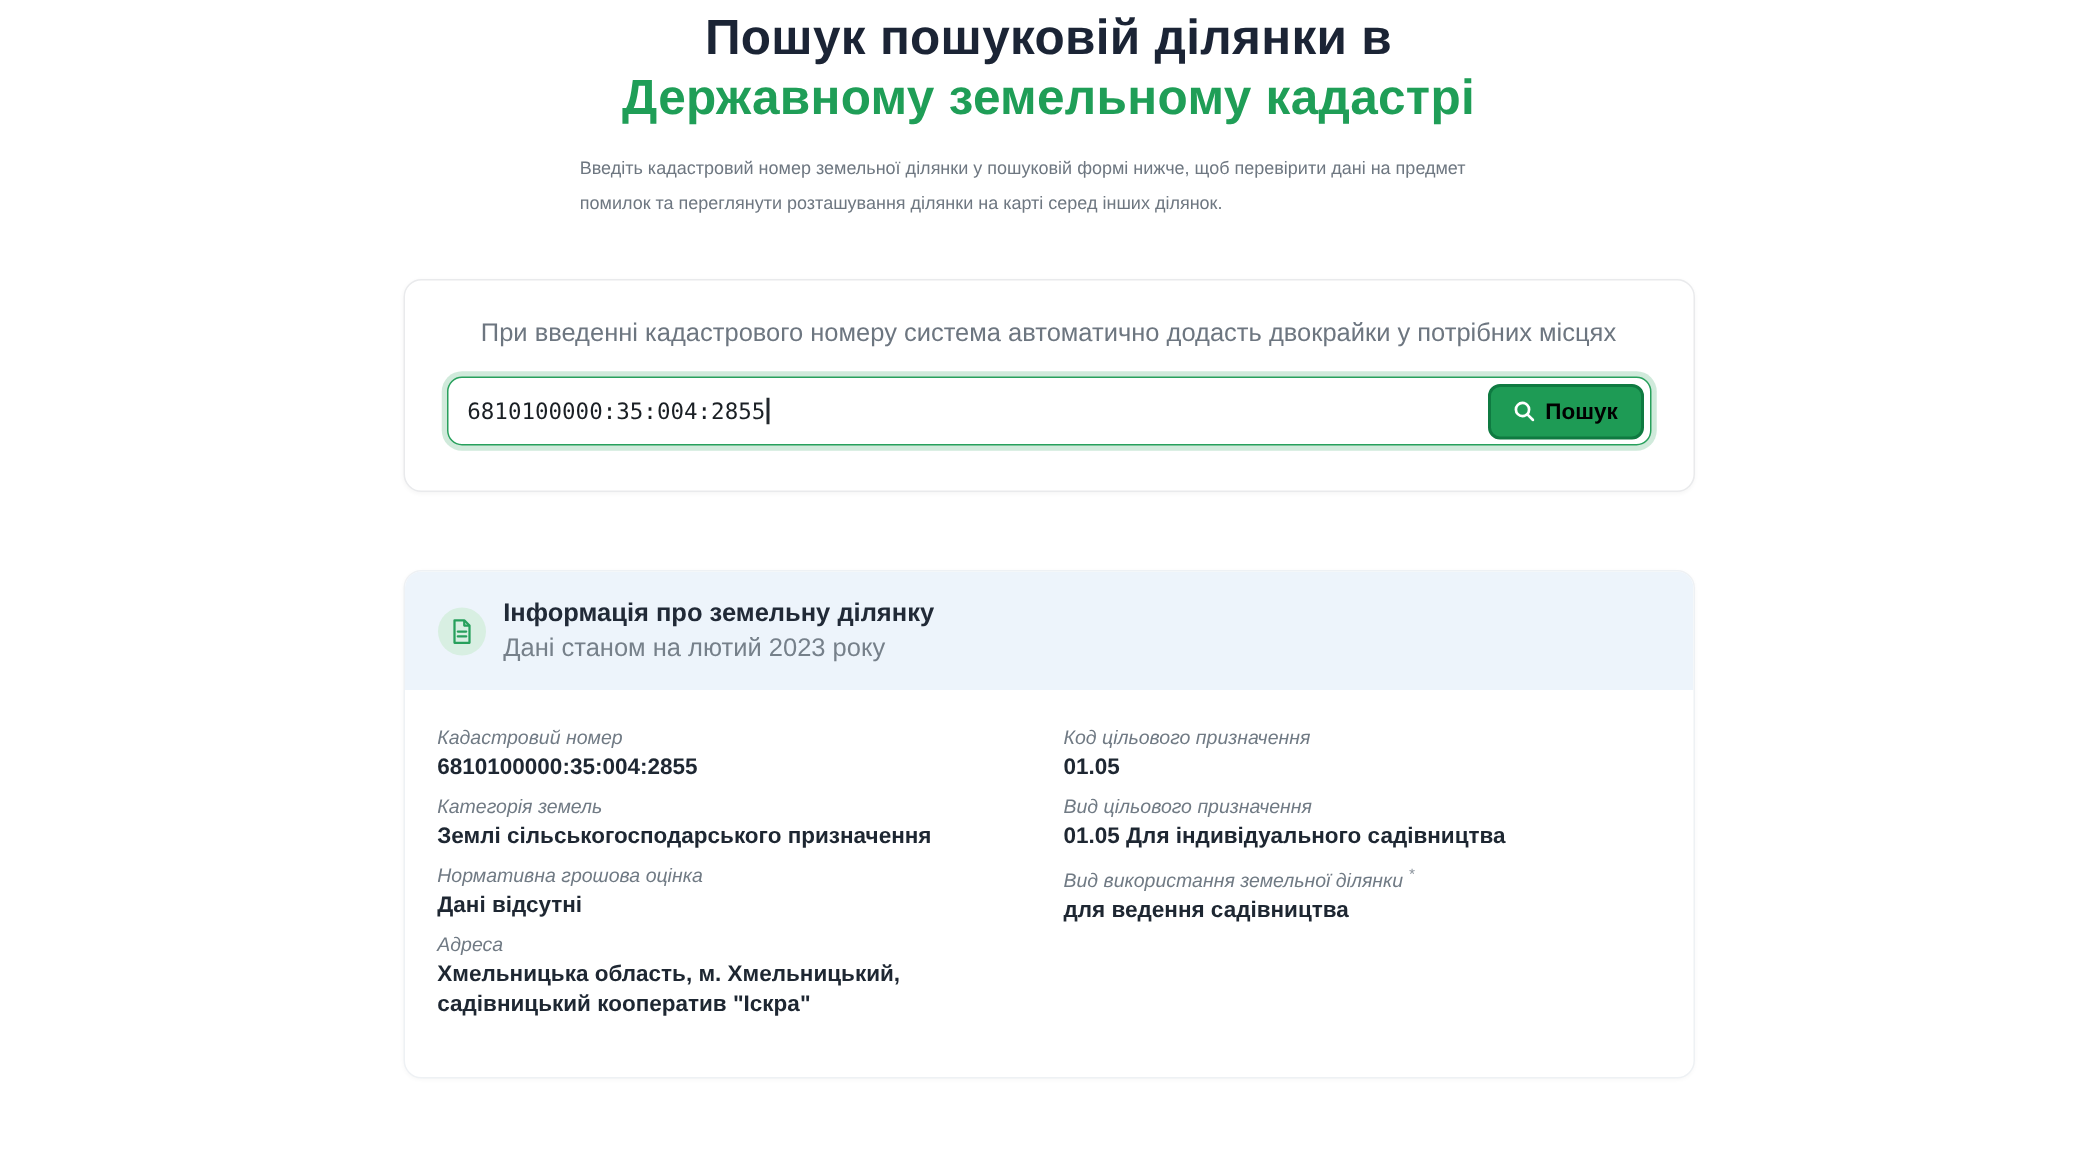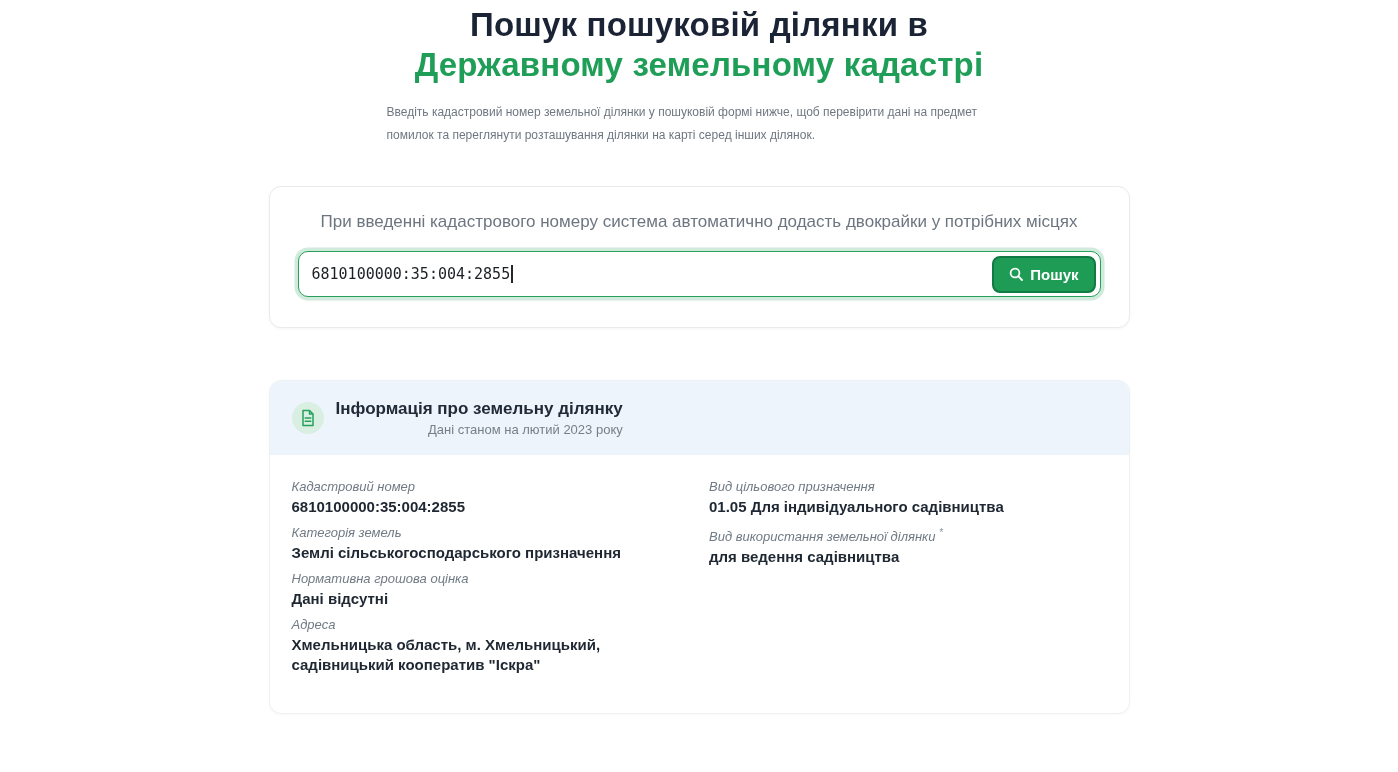--- a/index.html
+++ b/index.html
@@ -75,21 +75,21 @@
   .search-button {
     display: flex;
     align-items: center;
     gap: 7px;
     margin: 0 4px 0 auto;
     height: 37px;
     padding: 0 15px;
     background: #1e9b55;
     border: 2px solid #0f7a41;
     border-radius: 8px;
-    color: #ffffff;
+    color: #000000;
     font-family: "Liberation Sans", sans-serif;
     font-size: 15px;
     font-weight: 700;
     cursor: pointer;
   }
   .search-button svg { display: block; }
 
   
   .info-card {
     margin-top: 52px;
@@ -98,39 +98,38 @@
     border-radius: 12px;
     box-shadow: 0 1px 3px rgba(0,0,0,0.03);
     overflow: hidden;
   }
   .info-header {
     display: flex;
     align-items: center;
     gap: 12px;
     background: #edf4fb;
     padding: 18px 22px;
-    text-align: right;
   }
   .icon-circle {
     width: 32px; height: 32px;
     border-radius: 50%;
     background: #d8efe2;
     display: flex;
     align-items: center;
     justify-content: center;
     flex: 0 0 32px;
   }
   .info-title {
     font-size: 17px;
     font-weight: 700;
     color: #212a37;
     line-height: 20px;
   }
   .info-subtitle {
-    font-size: 13px;
+    font-size: 17px;
     color: #76808a;
     margin-top: 3px;
   }
   .card-body { padding: 24px 22px 30px; }
   .fields-grid { display: flex; gap: 20px; }
   .fields-col { flex: 1; min-width: 0; }
   .field-item { margin-bottom: 8px; }
   .field-label {
     font-size: 13px;
     line-height: 15px;
@@ -207,20 +206,24 @@
             <div class="field-value">Дані відсутні</div>
           </div>
           <div class="field-item">
             <div class="field-label">Адреса</div>
             <div class="field-value">Хмельницька область, м. Хмельницький, садівницький кооператив "Іскра"</div>
           </div>
         </div>
 
         <div class="fields-col">
           <div class="field-item">
+            <div class="field-label">Код цільового призначення</div>
+            <div class="field-value">01.05</div>
+          </div>
+          <div class="field-item">
             <div class="field-label">Вид цільового призначення</div>
             <div class="field-value">01.05 Для індивідуального садівництва</div>
           </div>
           <div class="field-item">
             <div class="field-label"><span>Вид використання земельної ділянки</span> <sup>*</sup></div>
             <div class="field-value">для ведення садівництва</div>
           </div>
         </div>
 
       </div>

